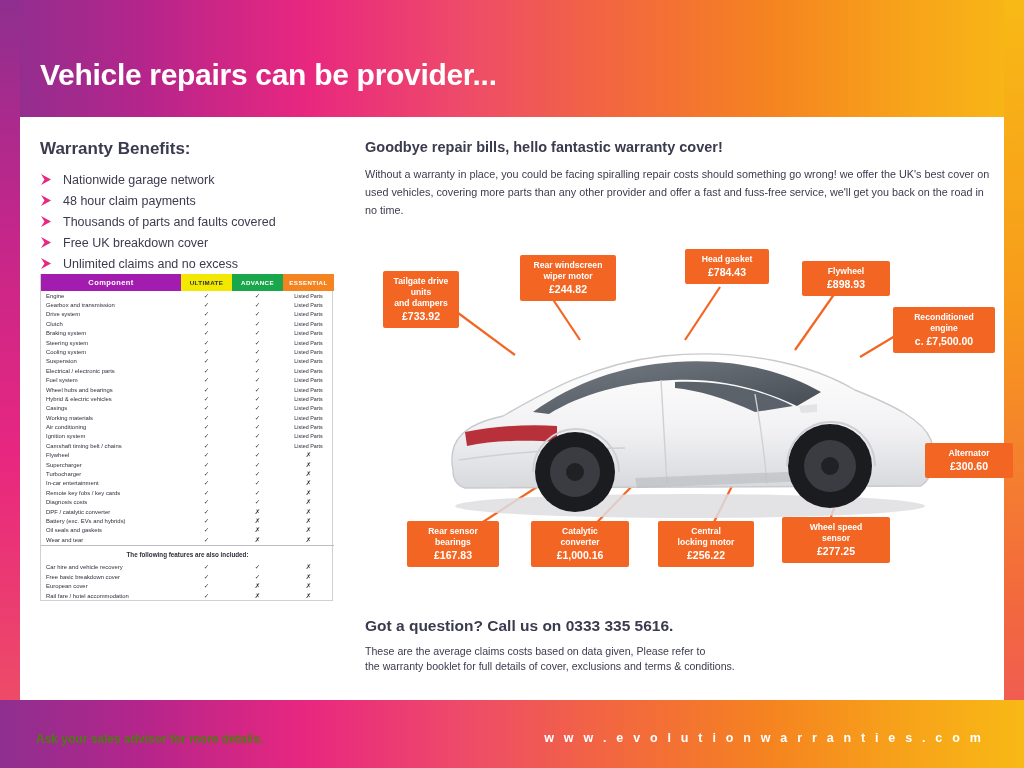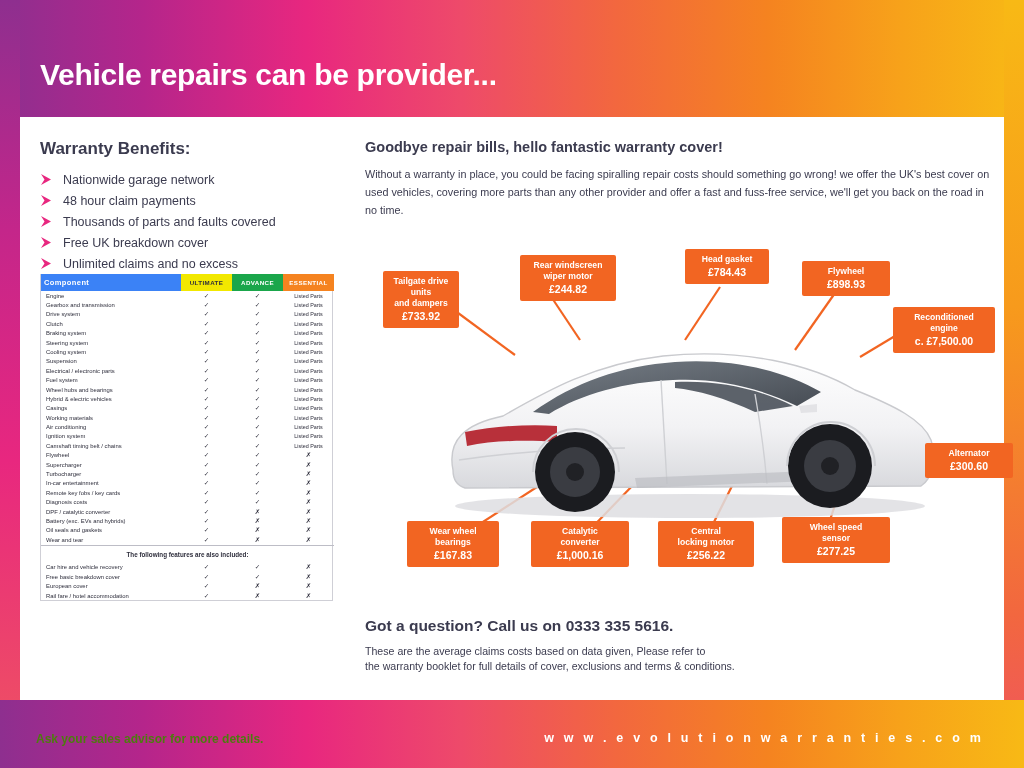--- a/index.html
+++ b/index.html
@@ -66,21 +66,21 @@
     width: 293px;
     font-size: 5.6px;
     color: #2e2e3c;
     table-layout: fixed;
   }
   .cov-table th {
     font-size: 6.2px; font-weight: bold; color: #ffffff;
     padding: 4px 3px; text-align: center; letter-spacing: .4px;
   }
   .cov-table th.comp {
-    text-align: left; background: #3b82f6; padding-left: 3px; font-size: 7.5px;
+    text-align: center; background: #a21caf; padding-left: 3px; font-size: 7.5px;
   }
   .cov-table th.ult { background: #f2e800; color: #2e2e3c; }
   .cov-table th.adv { background: #1aa64b; }
   .cov-table th.ess { background: #f58320; }
   .cov-table td {
     padding: 0.6px 3px; line-height: 8.2px; height: 8.2px;
   }
   .cov-table td.name { text-align: left; padding-left: 5px; font-size: 5.9px; }
   .cov-table td.mark { text-align: center; font-size: 6.5px; }
   .cov-table td.note { text-align: center; font-size: 5.4px; color: #2e2e3c; }
@@ -505,21 +505,21 @@
 engine</span>
         <span class="price">c. £7,500.00</span>
       </div>
 
       <div class="callout" style="left:560px; top:198px; width:88px;">
         <span style="white-space:pre-line">Alternator</span>
         <span class="price">£300.60</span>
       </div>
 
       <div class="callout" style="left:42px; top:276px; width:92px;">
-        <span style="white-space:pre-line">Wear wheel
+        <span style="white-space:pre-line">Rear sensor
 bearings</span>
         <span class="price">£167.83</span>
       </div>
 
       <div class="callout" style="left:166px; top:276px; width:98px;">
         <span style="white-space:pre-line">Catalytic
 converter</span>
         <span class="price">£1,000.16</span>
       </div>
 

